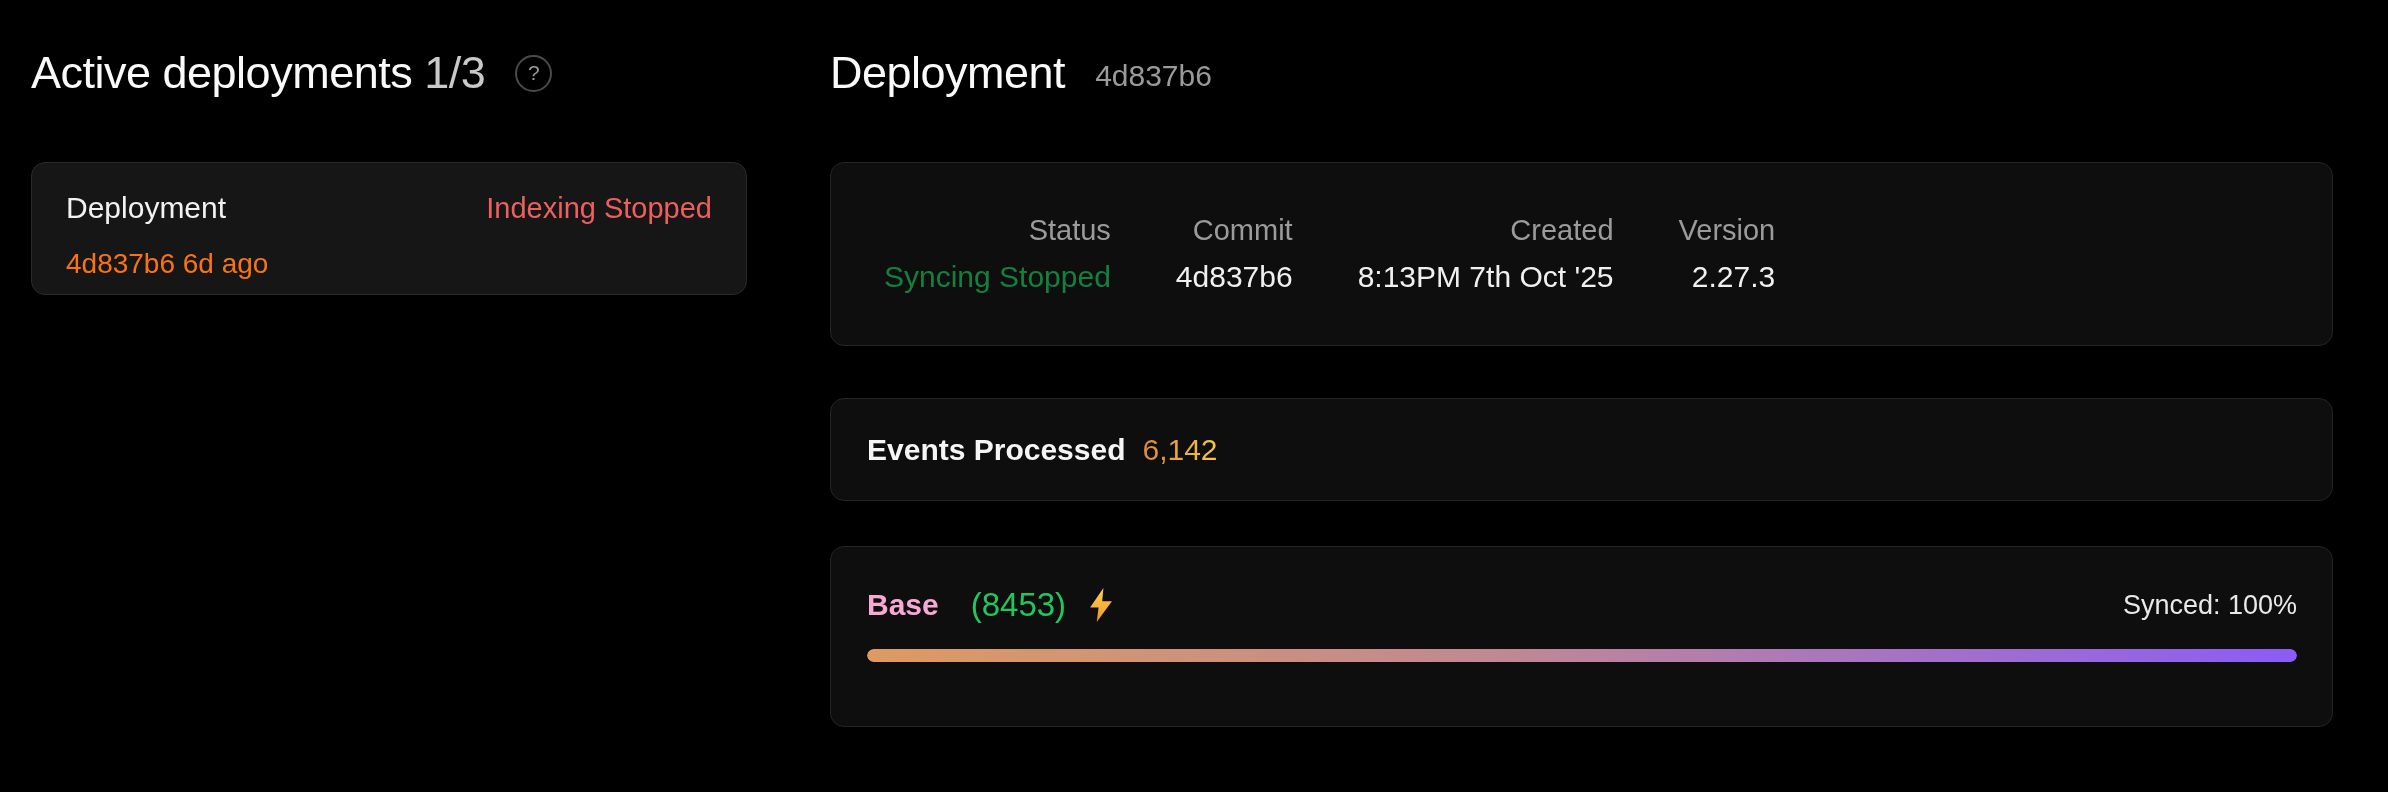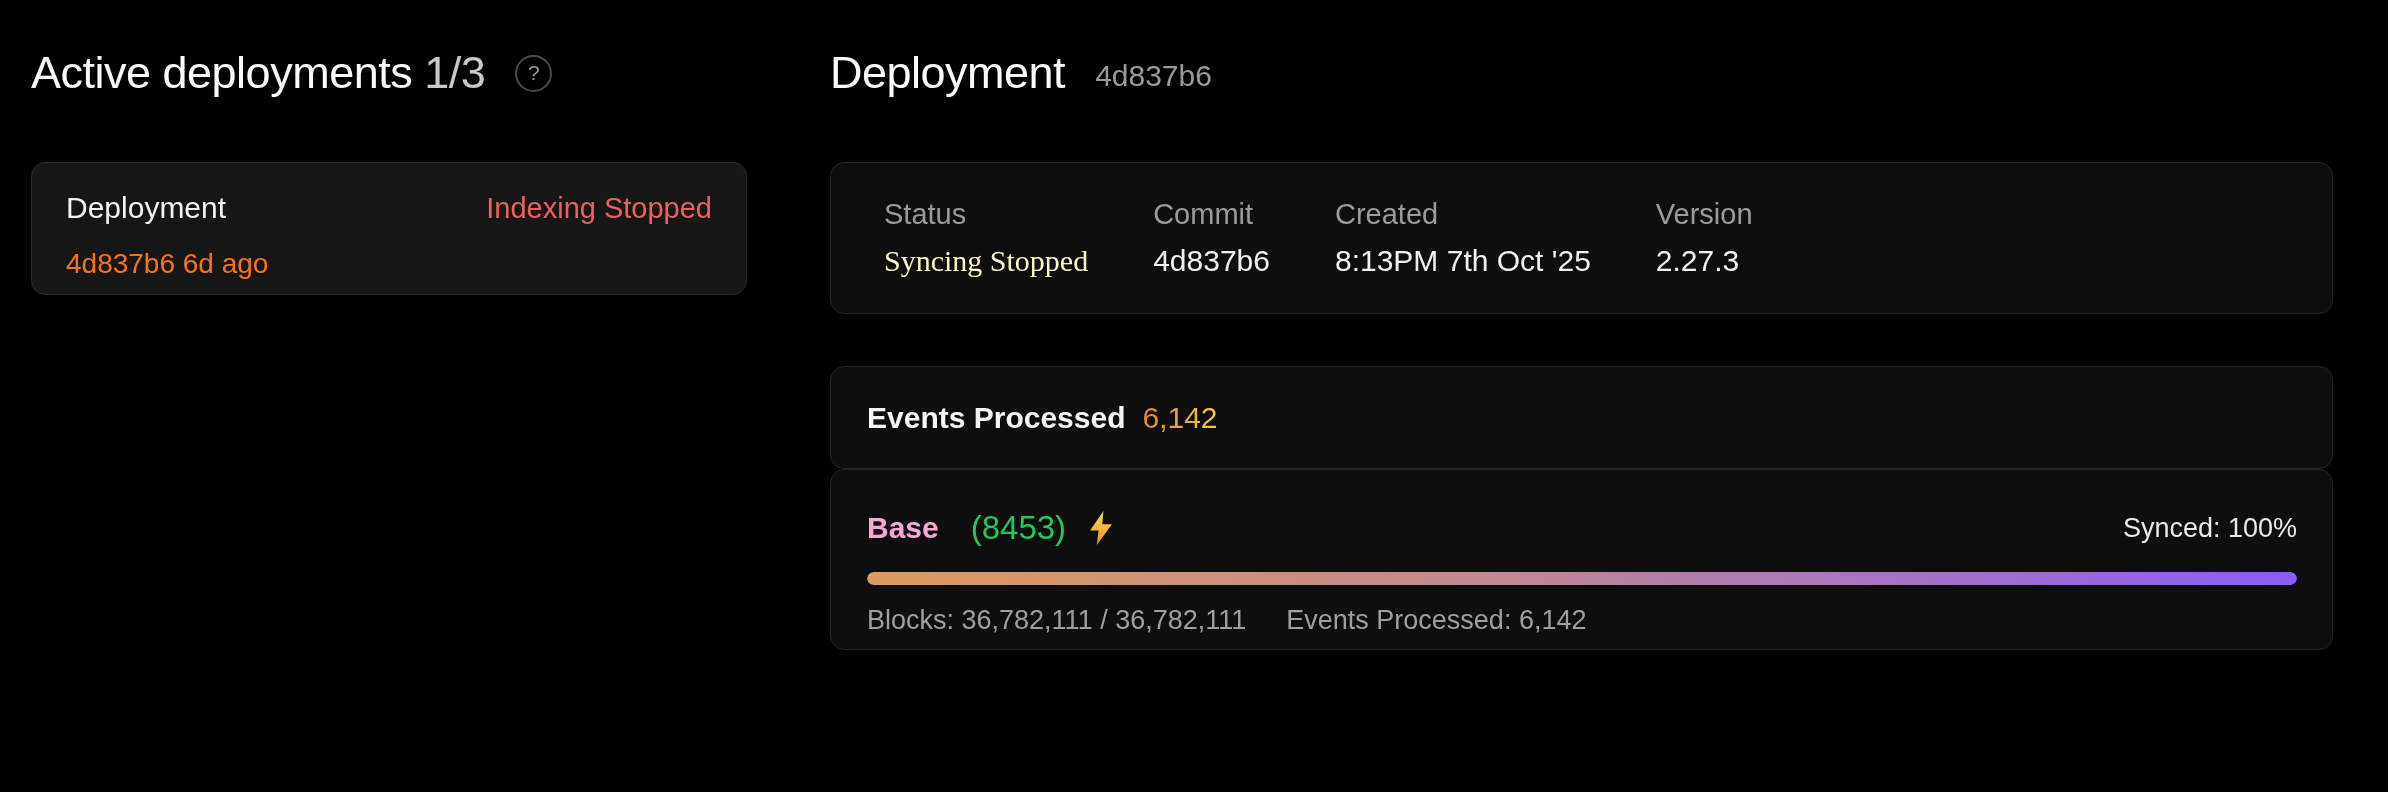--- a/index.html
+++ b/index.html
@@ -58,33 +58,34 @@
   }
   .deploy-card-top {
     display: flex; justify-content: space-between; align-items: center;
   }
   .deploy-name { font-size: 30px; font-weight: 500; color: #f2f2f2; line-height: 40px; }
   .deploy-status { font-size: 29px; color: #ee5f5f; line-height: 40px; }
   .deploy-meta { font-size: 28px; color: #f97316; margin-top: 18px; line-height: 36px; }
 
   
   .info-card {
-    height: 152px;
+    height: 184px;
     display: flex; align-items: center;
     padding: 0 53px;
     gap: 65px;
     margin-bottom: 52px;
+    text-align: right;
   }
   .info-col { white-space: nowrap; }
   .info-label { font-size: 29px; color: #9b9b9b; line-height: 36px; margin-bottom: 9px; }
   .info-value { font-size: 30px; color: #f0f0f0; line-height: 40px; }
-  .info-value.danger { color: #fef9c3; font-family: Liberation Serif, serif; }
+  .info-value.danger { color: #15803d; }
 
   
-  .metrics-row { display: flex; gap: 32px; }
+  .metrics-row { display: flex; gap: 32px; margin-bottom: 45px; }
   .metric-card {
     flex: 1; height: 103px;
     display: flex; align-items: center;
     padding: 0 36px; gap: 17px;
   }
   .metric-label { font-size: 30px; font-weight: 700; color: #f5f5f5; white-space: nowrap; }
   .metric-value {
     font-size: 30px; white-space: nowrap;
     background: linear-gradient(90deg, #e0863a, #f3cb43);
     -webkit-background-clip: text; background-clip: text;
@@ -179,20 +180,16 @@
               </linearGradient>
             </defs>
             <polygon points="14,0 3,16 10,16 8.5,28 21,11 13,11" fill="url(#boltGrad)"></polygon>
           </svg>
         </span>
         <span class="chain-synced">Synced: 100%</span>
       </div>
       <div class="progress-track">
         <div class="progress-fill" style="width: 100%;"></div>
       </div>
-      <div class="chain-stats">
-        <span class="chain-stat">Blocks: 36,782,111 / 36,782,111</span>
-        <span class="chain-stat">Events Processed: 6,142</span>
-      </div>
     </div>
   </div>
 
 </div>
 
 </body></html>

